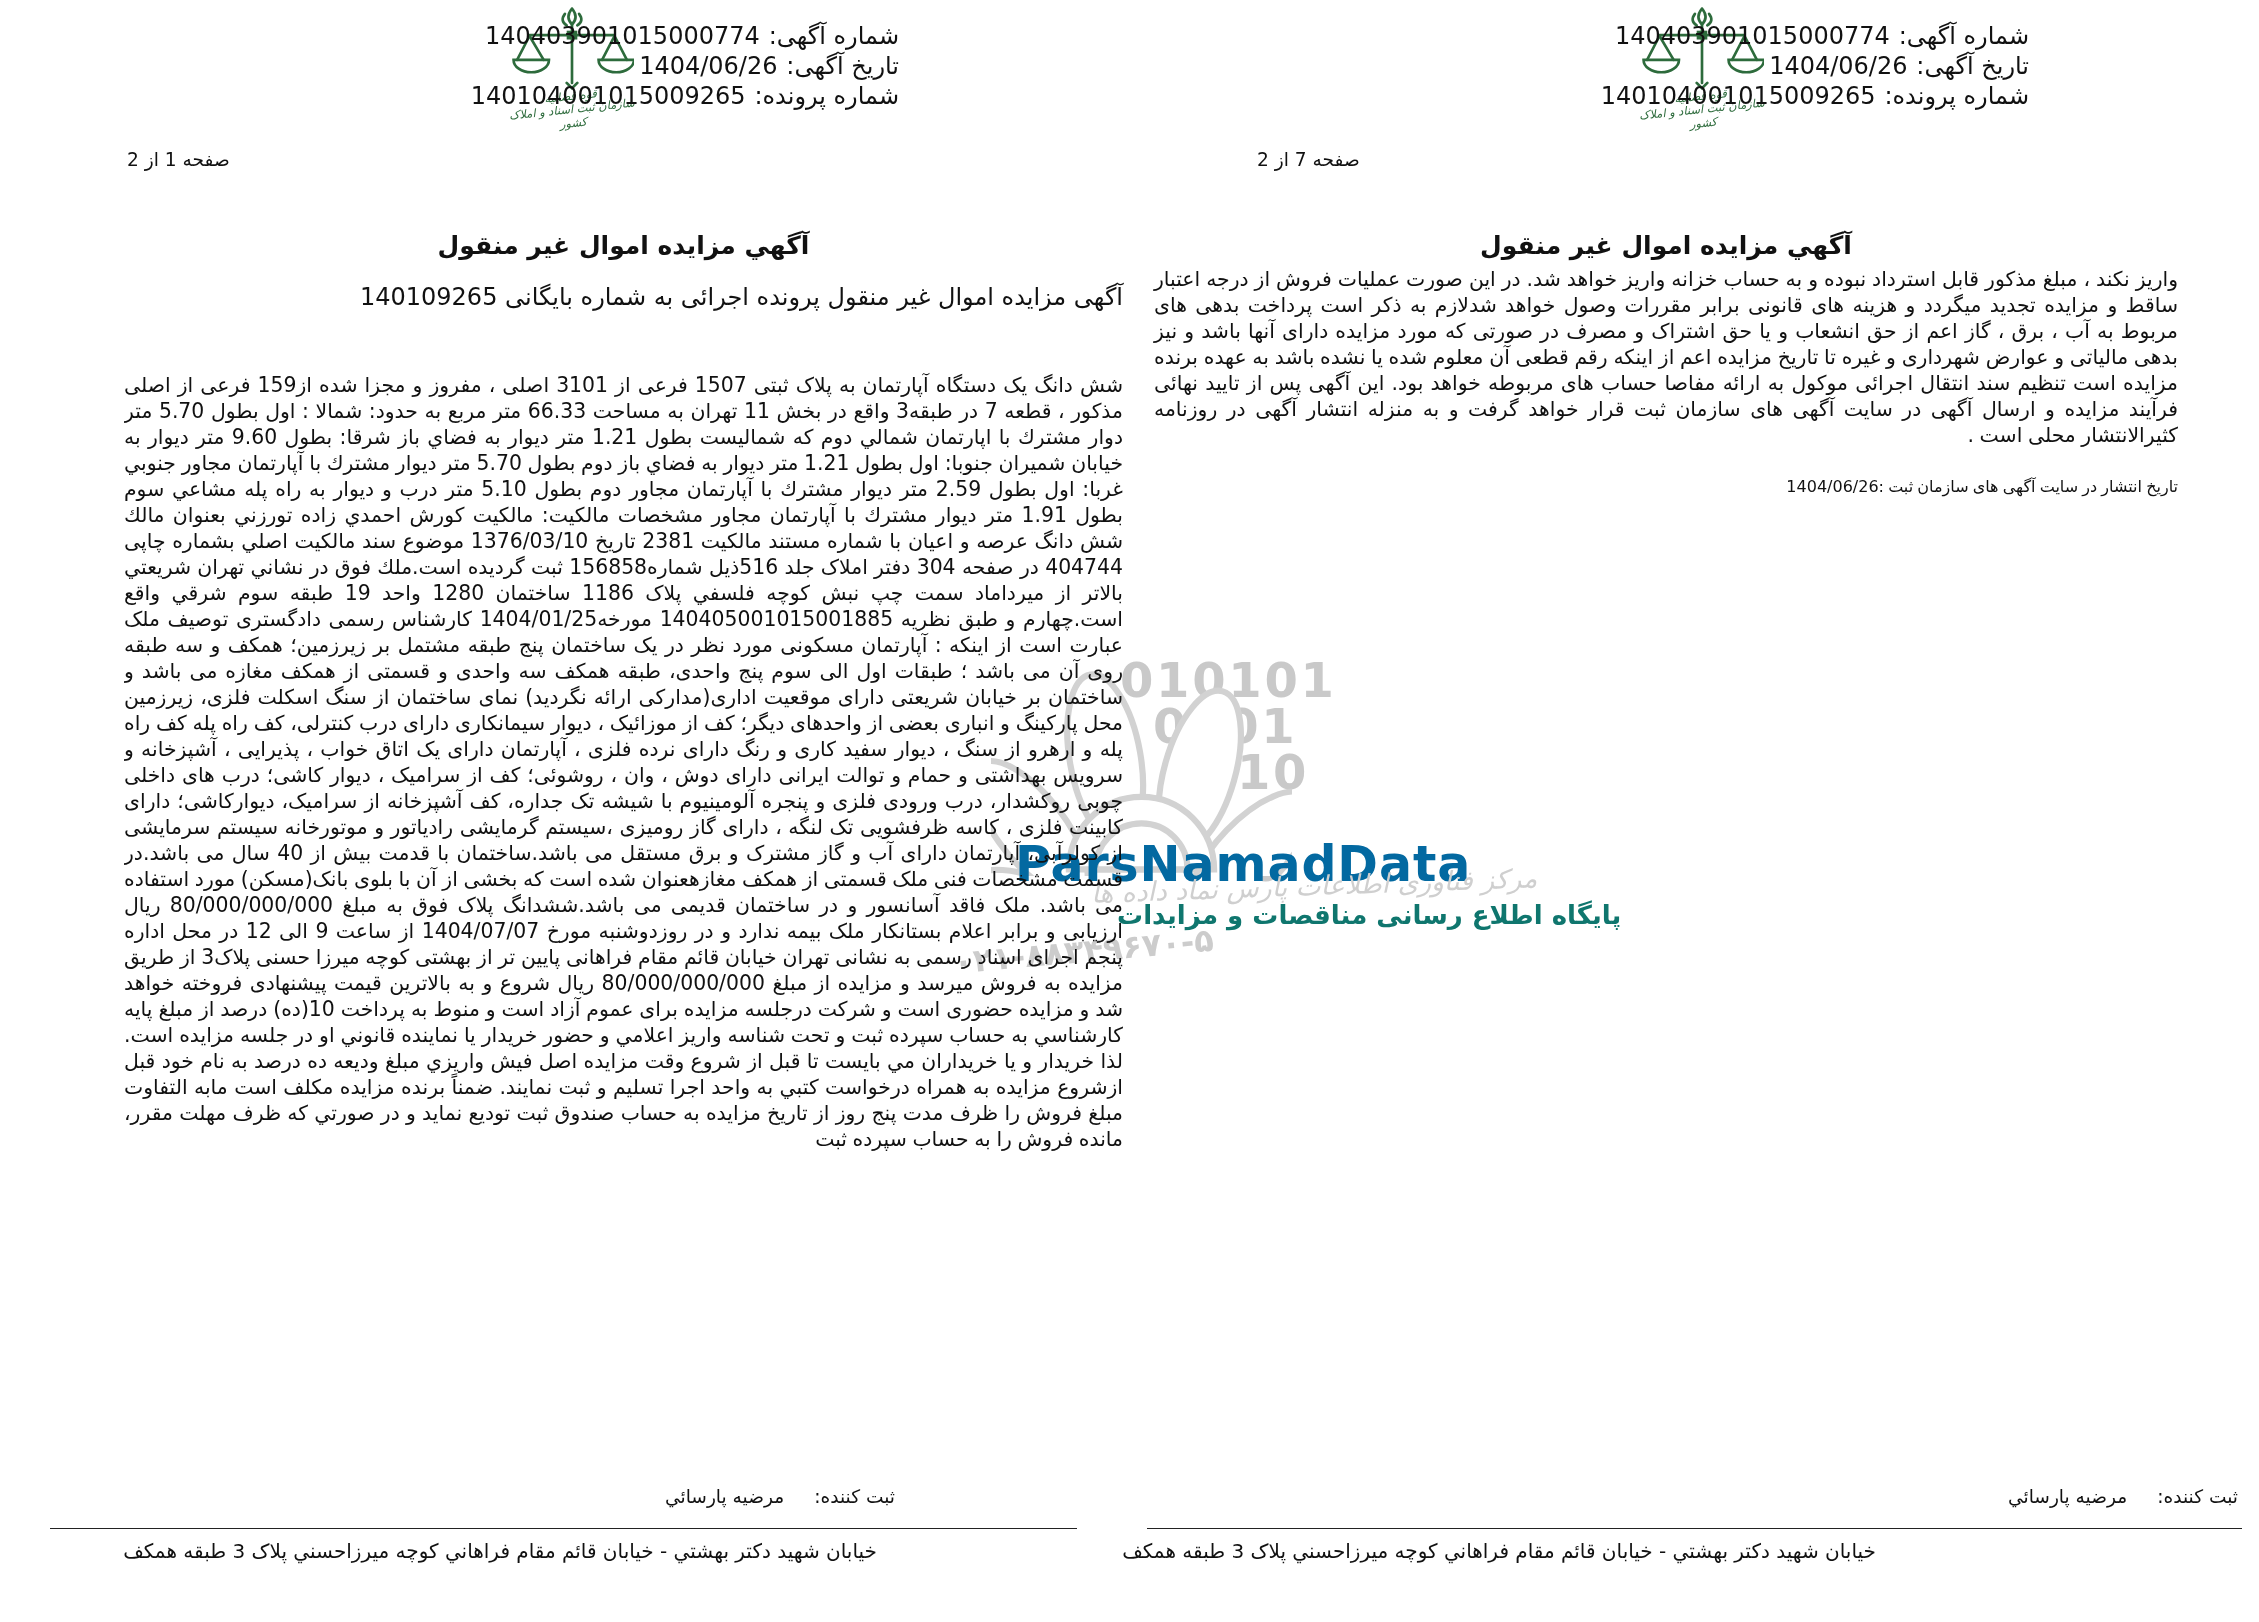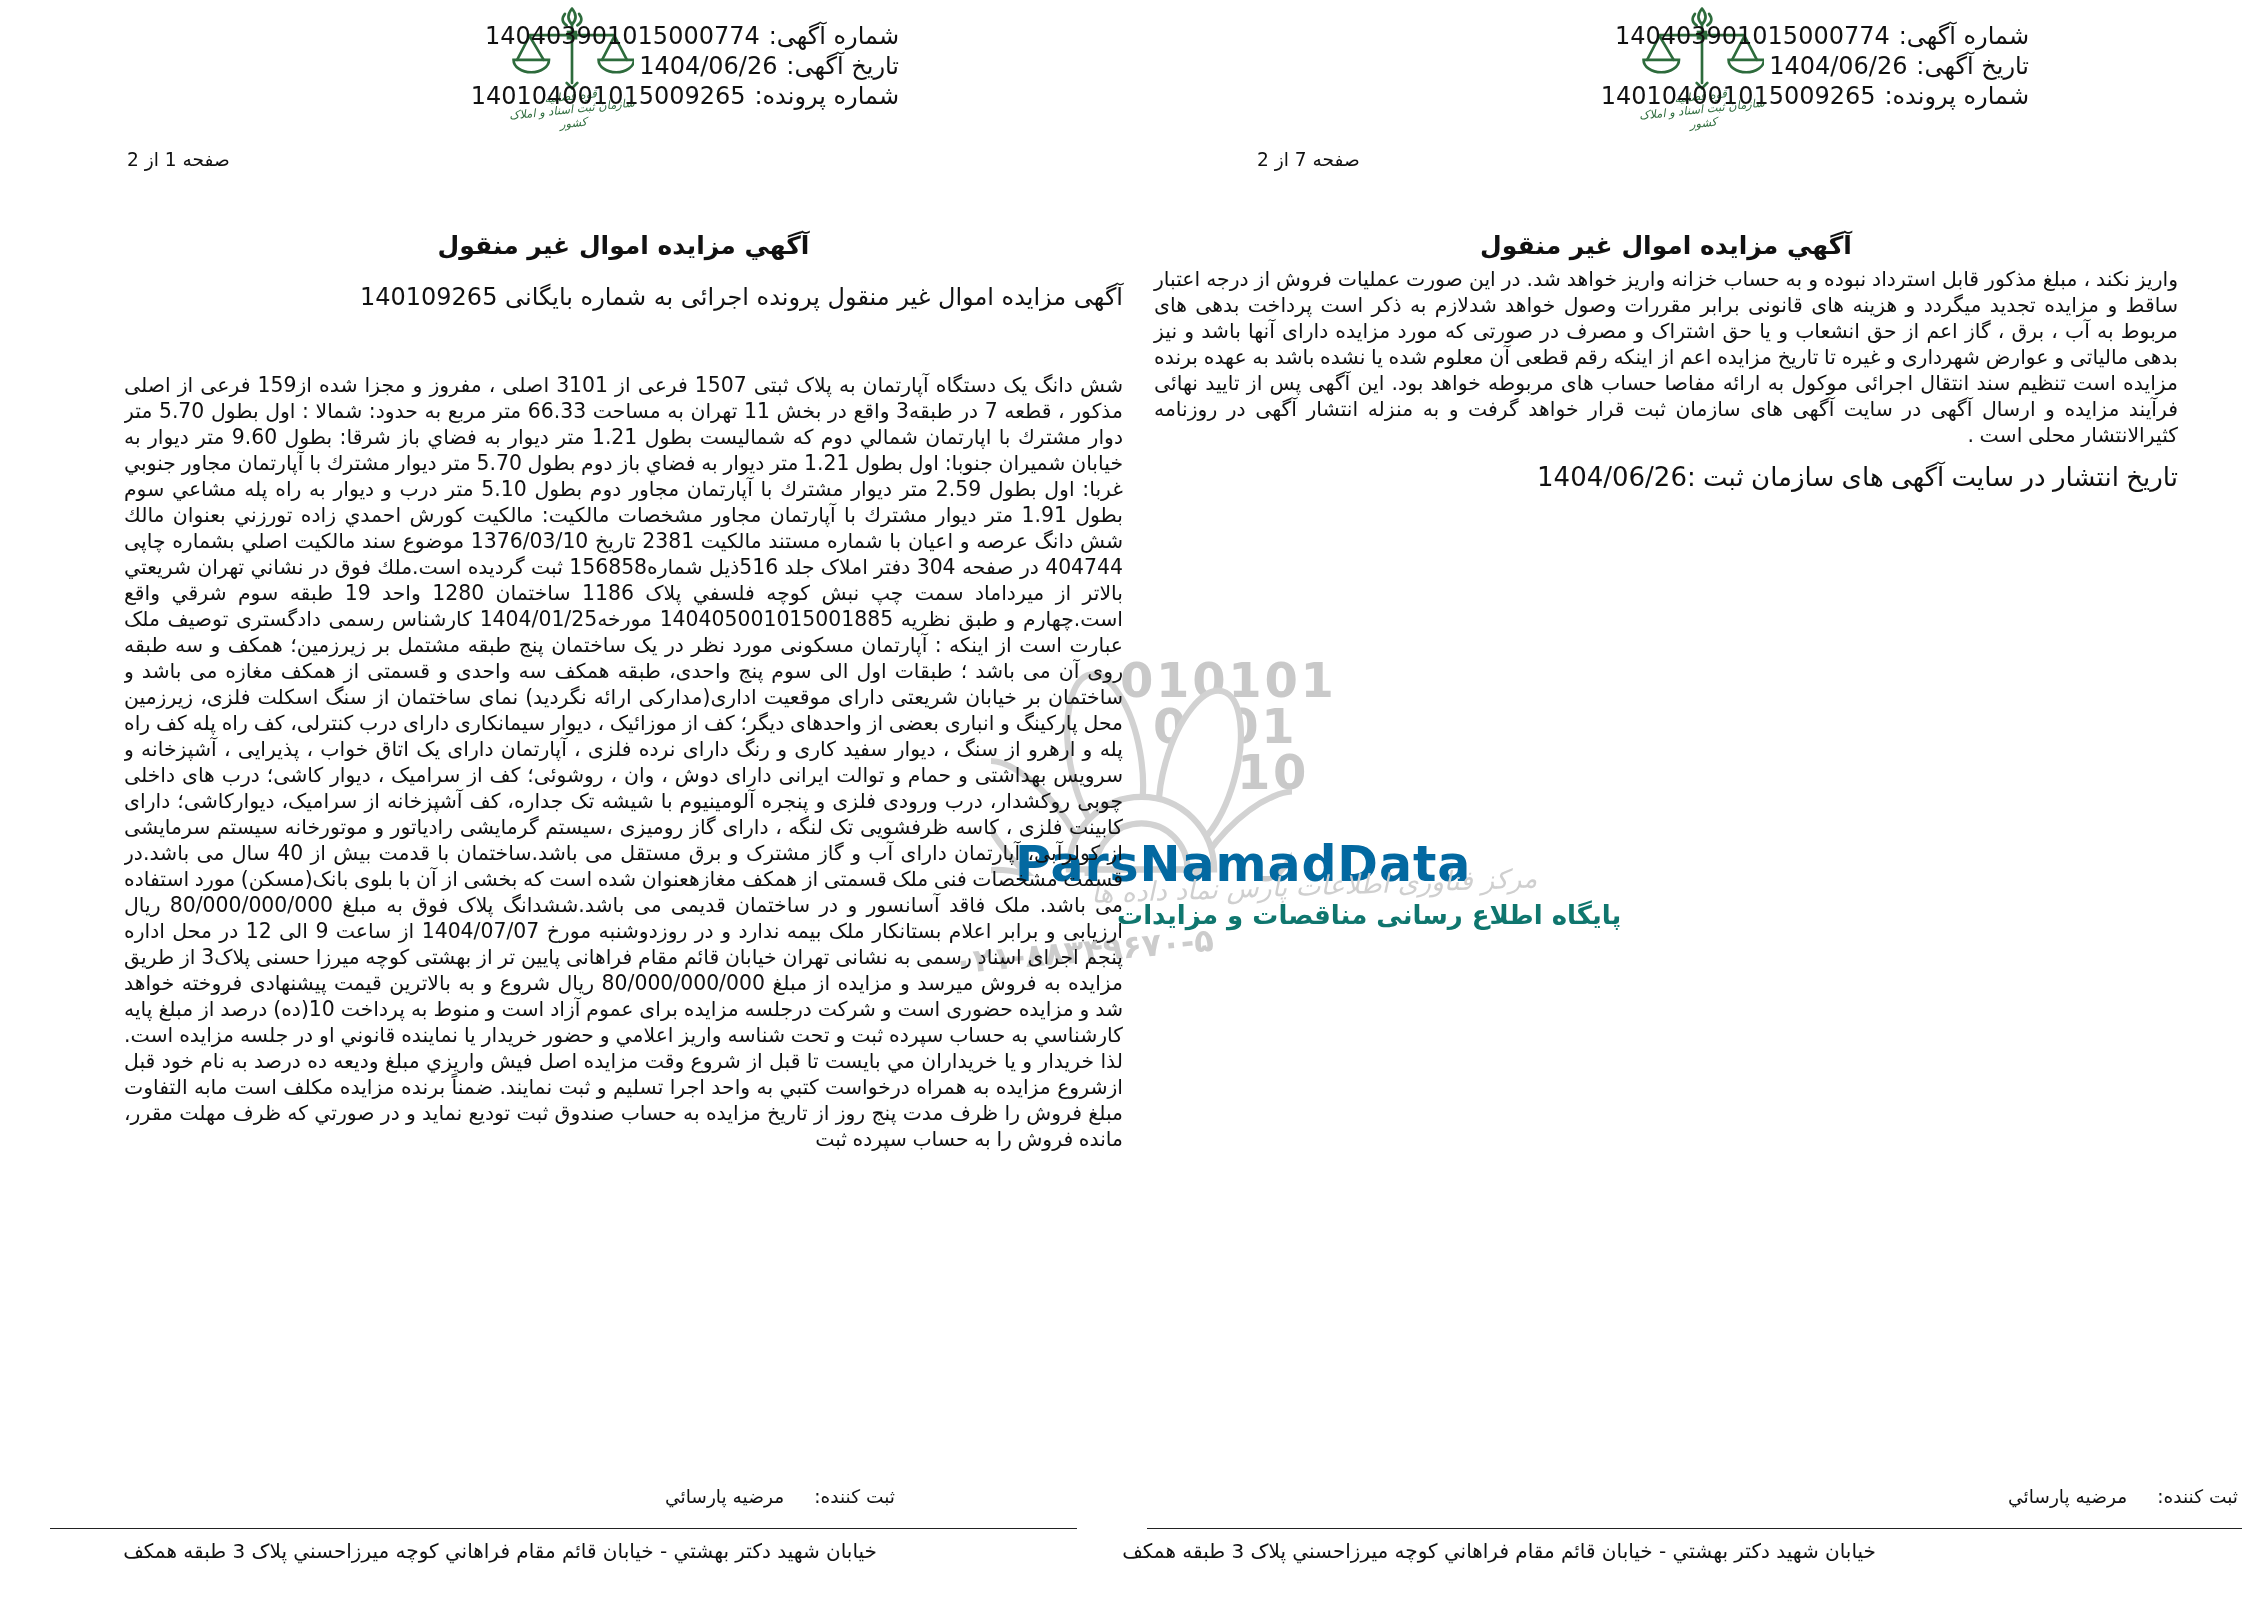--- a/index.html
+++ b/index.html
@@ -57,21 +57,21 @@
   
   .body-text{
     position:absolute;direction:rtl;
     text-align:justify;
     font-size:20.4px;line-height:26px;
     letter-spacing:-0.2px;word-spacing:-0.9px;
   }
   #page1 .body-text{top:372px;right:7px;width:999px;max-height:1108px;overflow:hidden;}
   #page2 .body-text{top:266px;right:82px;width:1024px;}
 
-  .pub-line{margin-top:16px;text-align:left;direction:rtl;font-size:26px;text-align:right;}
+  .pub-line{margin-top:26px;text-align:left;direction:rtl;font-size:16px;text-align:right;}
   .pub-line{text-align:right;margin-right:0;}
   .chief-line{margin-top:12.4px;direction:rtl;font-size:22px;text-align:right;margin-right:121px;}
 
   
   .registrar{
     position:absolute;top:1486px;
     font-size:18.6px;direction:rtl;white-space:nowrap;
   }
   #page1 .registrar{right:235px;}
   #page2 .registrar{right:22px;}

